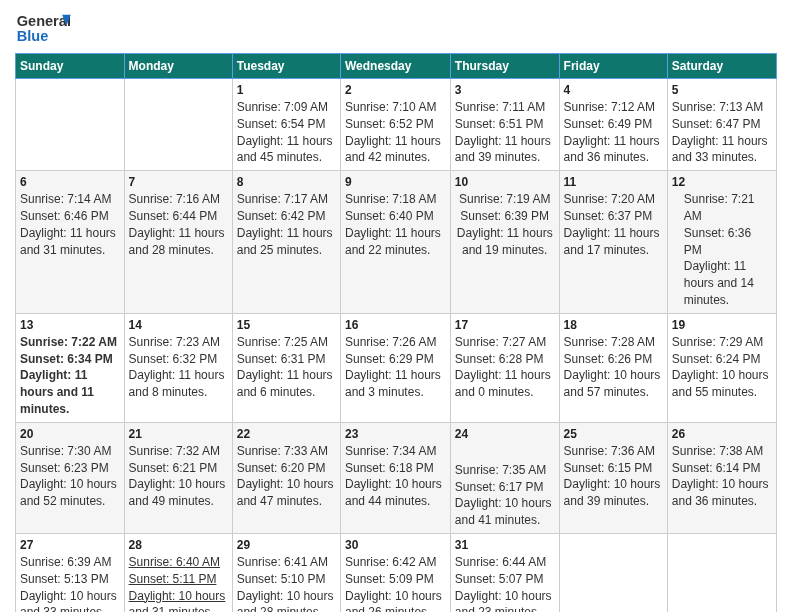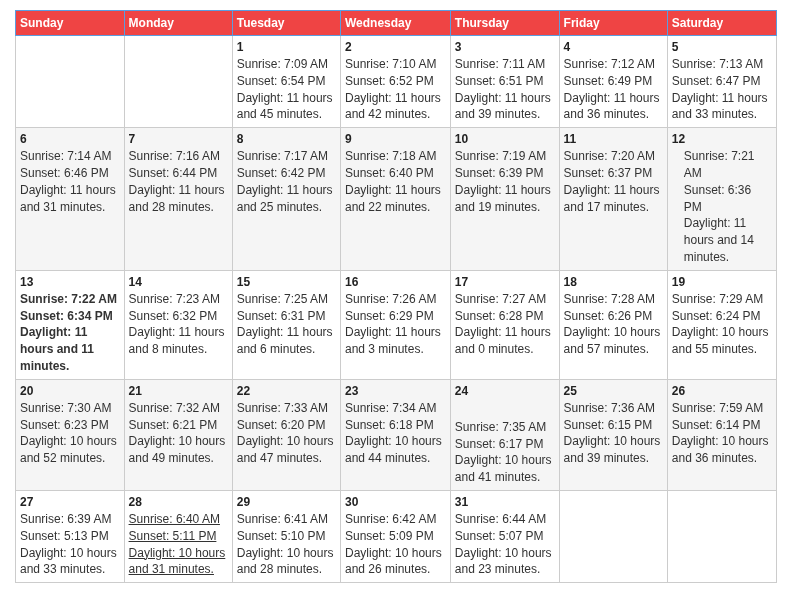--- a/index.html
+++ b/index.html
@@ -43,21 +43,21 @@
     .subtitle {
       font-size: 14px;
       color: #555;
     }
     .calendar {
       width: 100%;
       border-collapse: collapse;
       font-size: 10px;
     }
     .calendar thead th {
-      background: #ef4444;
+      background: #0f766e;
       color: #fff;
       padding: 5px 4px;
       text-align: left;
       font-size: 12px;
       font-weight: bold;
       border: 1px solid #5a9de0;
     }
     .calendar tbody td {
       border: 1px solid #ccc;
       vertical-align: top;
@@ -82,20 +82,33 @@
       line-height: 1.4;
     }
     .empty-cell {
       background: #fff !important;
     }
   </style>
 </head>
 <body>
 
 <div class="page">
+  <div class="header">
+    <div class="logo">
+      <svg class="logo-icon" viewBox="0 0 70 40" style="width: 60px; height: 35px;">
+          <text x="2" y="18" font-size="17" font-weight="bold" fill="#333">General</text>
+          <text x="2" y="36" font-size="17" font-weight="bold" fill="#1a6bbf">Blue</text>
+          <polygon points="55,5 65,5 60,18" fill="#1a6bbf"></polygon>
+        </svg>
+    </div>
+    <div class="title-section">
+      <div class="month-title"></div>
+      <div class="subtitle"></div>
+    </div>
+  </div>
 
   <table class="calendar">
     <thead>
       <tr>
       <th>Sunday</th>
           <th>Monday</th>
           <th>Tuesday</th>
           <th>Wednesday</th>
           <th>Thursday</th>
           <th>Friday</th>
@@ -157,21 +170,21 @@
 Daylight: 11 hours and 25 minutes.</div>
           </td>
           <td>
             <span class="day-number">9</span>
             <div class="day-info" style="white-space: pre-line;">Sunrise: 7:18 AM
 Sunset: 6:40 PM
 Daylight: 11 hours and 22 minutes.</div>
           </td>
           <td>
             <span class="day-number">10</span>
-            <div class="day-info" style="white-space: pre-line;">Sunrise: 7:19 AM
+            <div class="day-info" style="white-space: pre-line; text-align: center;">Sunrise: 7:19 AM
 Sunset: 6:39 PM
 Daylight: 11 hours and 19 minutes.</div>
           </td>
           <td>
             <span class="day-number">11</span>
             <div class="day-info" style="white-space: pre-line;">Sunrise: 7:20 AM
 Sunset: 6:37 PM
 Daylight: 11 hours and 17 minutes.</div>
           </td>
           <td>
@@ -257,21 +270,21 @@
 Daylight: 10 hours and 41 minutes.</div>
           </td>
           <td>
             <span class="day-number">25</span>
             <div class="day-info" style="white-space: pre-line;">Sunrise: 7:36 AM
 Sunset: 6:15 PM
 Daylight: 10 hours and 39 minutes.</div>
           </td>
           <td>
             <span class="day-number">26</span>
-            <div class="day-info" style="white-space: pre-line;">Sunrise: 7:59 AM
+            <div class="day-info" style="white-space: pre-line;">Sunrise: 7:38 AM
 Sunset: 6:14 PM
 Daylight: 10 hours and 36 minutes.</div>
           </td>
         </tr>
         <tr>
           <td>
             <span class="day-number">27</span>
             <div class="day-info" style="white-space: pre-line;">Sunrise: 6:39 AM
 Sunset: 5:13 PM
 Daylight: 10 hours and 33 minutes.</div>

